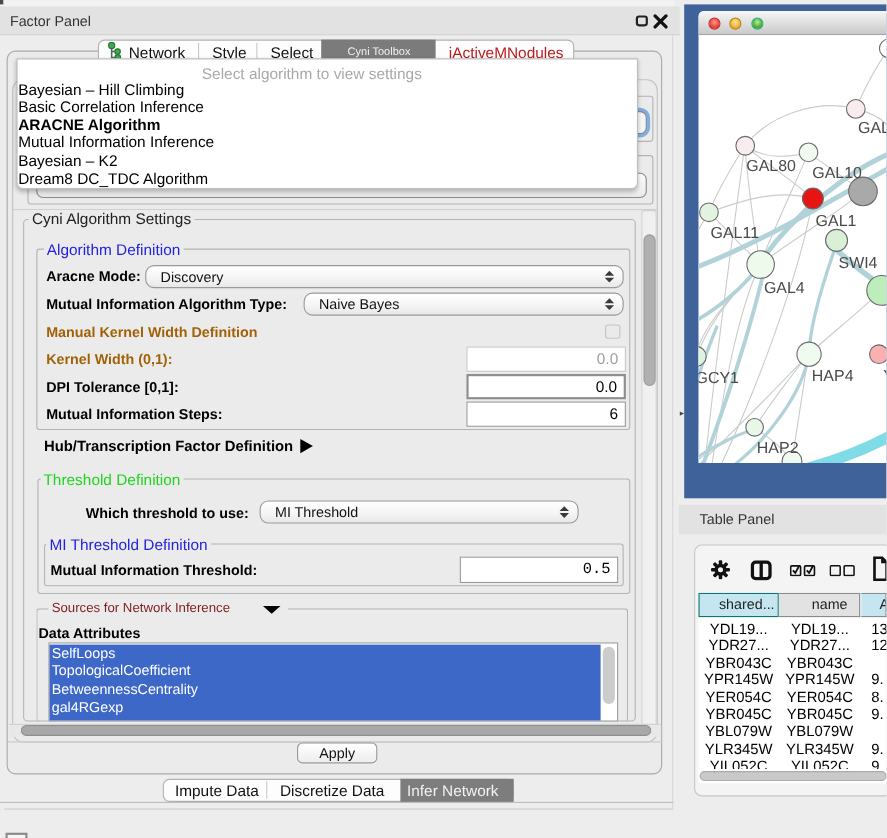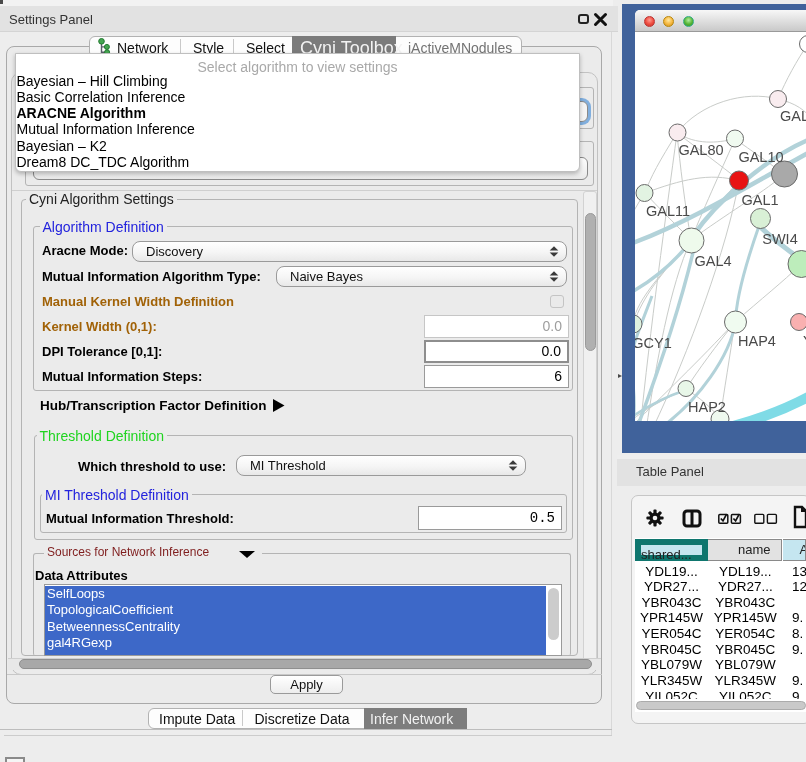--- a/index.html
+++ b/index.html
@@ -20,21 +20,21 @@
 .grouplbl { position:absolute; font-size:13px; background:#ebebeb; padding:0 3px; }
 .group { position:absolute; border:1px solid #b4b4b4; border-radius:3px; }
 </style>
 </head>
 <body>
 
 <div class="abs" style="left:0;top:0;width:613px;height:762px;background:#ededed;"></div>
 <div class="abs" style="left:0;top:0;width:613px;height:6px;background:#f2f2f2;"></div>
 <div class="abs" style="left:0;top:0;width:3px;height:4px;background:#4a4a4a;"></div>
 <div class="abs" style="left:0;top:6px;width:618px;height:26px;background:#e2e2e2;border-bottom:1px solid #d4d4d4;"></div>
-<div class="abs" style="left:9px;top:12px;font-size:13px;line-height:15px;color:#333;">Settings Panel</div>
+<div class="abs" style="left:9px;top:12px;font-size:13px;line-height:15px;color:#333;">Factor Panel</div>
 <div class="abs" style="left:578px;top:14px;width:11px;height:10px;border:2px solid #222;border-radius:3px;"></div>
 <svg class="abs" style="left:593px;top:12px;" width="15" height="15" viewBox="0 0 15 15">
  <path d="M2.5,2.5 L12.5,12.5 M12.5,2.5 L2.5,12.5" stroke="#111" stroke-width="3" stroke-linecap="round"></path>
 </svg>
 <div class="abs" style="left:611px;top:32px;width:1px;height:703px;background:#d8d8d8;"></div>
 
 <div class="abs" style="left:6px;top:46px;width:596px;height:658px;background:#ebebeb;border:1px solid #a9a9a9;border-radius:8px;"></div>
 
 <div class="abs" style="left:11px;top:72px;width:587px;height:603px;border:1px solid #c2c2c2;border-radius:10px;"></div>
 <div class="abs" style="left:12px;top:190px;width:585px;height:1px;background:#cfcfcf;"></div>
@@ -52,25 +52,25 @@
   <circle cx="3.5" cy="3.3" r="2.8" fill="#46a552" stroke="#20792f" stroke-width="1"></circle>
   <circle cx="8.9" cy="8.9" r="2.5" fill="#46a552" stroke="#20792f" stroke-width="1"></circle>
   <circle cx="9.1" cy="14.2" r="2.5" fill="#46a552" stroke="#20792f" stroke-width="1"></circle>
 </svg>
 <div class="abs" style="left:117px;top:40px;font-size:14px;line-height:16px;color:#111;">Network</div>
 <div class="abs" style="left:180px;top:39px;width:1px;height:16px;background:#c9c9c9;"></div>
 <div class="abs" style="left:193px;top:40px;font-size:14px;line-height:16px;color:#111;">Style</div>
 <div class="abs" style="left:233px;top:39px;width:1px;height:16px;background:#c9c9c9;"></div>
 <div class="abs" style="left:246px;top:40px;font-size:14px;line-height:16px;color:#111;">Select</div>
 <div class="abs" style="left:292px;top:36px;width:104px;height:22px;background:#7b7b7b;"></div>
-<div class="abs" style="left:300px;top:40px;font-size:18px;line-height:16px;color:#f2f2f2;">Cyni Toolbox</div>
-<div class="abs" style="left:408px;top:40px;font-size:14px;line-height:16px;color:#737373;">jActiveMNodules</div>
+<div class="abs" style="left:316px;top:40px;font-size:10px;line-height:16px;color:#f2f2f2;">Cyni Toolbox</div>
+<div class="abs" style="left:408px;top:40px;font-size:14px;line-height:16px;color:#b91c1c;">jActiveMNodules</div>
 
 <div class="abs" style="left:15px;top:53px;width:565px;height:119px;background:#ffffff;border:1px solid #bfbfbf;border-radius:0 0 6px 6px;box-shadow:0 2px 4px rgba(0,0,0,0.25);"></div>
-<div class="abs" style="left:15px;top:59px;width:565px;text-align:center;font-size:14px;color:#a9a9a9;">Select algorithm to view settings</div>
+<div class="abs" style="left:1px;top:59px;width:565px;text-align:center;font-size:14px;color:#a9a9a9;">Select algorithm to view settings</div>
 <div class="abs" style="left:16.5px;top:72.5px;font-size:14px;color:#000;line-height:16.25px;">
 Bayesian – Hill Climbing<br>
 Basic Correlation Inference<br>
 <span class="bold">ARACNE Algorithm</span><br>
 Mutual Information Inference<br>
 Bayesian – K2<br>
 Dream8 DC_TDC Algorithm
 </div>
 
 <div class="group" style="left:21px;top:199px;width:557px;height:457px;border-radius:4px;"></div>
@@ -268,21 +268,21 @@
 <svg class="abs" style="left:754px;top:512.5px;" width="24" height="11" viewBox="0 0 24 11">
   <rect x="0.8" y="1.4" width="9" height="8.8" rx="1" fill="none" stroke="#111" stroke-width="1.4"></rect>
   <rect x="13.4" y="1.4" width="9" height="8.8" rx="1" fill="none" stroke="#111" stroke-width="1.4"></rect>
 </svg>
 <svg class="abs" style="left:793px;top:505px;" width="13" height="24" viewBox="0 0 13 24">
   <path d="M2,2 L9,2 L13,6 L13,22 L2,22 Z" fill="none" stroke="#111" stroke-width="2.4"></path>
   <path d="M9,2 L9,6 L13,6" fill="none" stroke="#111" stroke-width="2"></path>
 </svg>
 
 <div class="abs" style="left:635px;top:538px;width:171px;height:174px;background:#fff;"></div>
-<div class="abs" style="left:635px;top:539px;width:73.2px;height:22px;background:#c5e6f0;border:6px solid #0f766e;padding-right:3px;font-size:13px;line-height:20px;color:#222;">shared...</div>
+<div class="abs" style="left:635px;top:539px;width:73.2px;height:22px;background:#c5e6f0;border:1px solid #0f766e;text-align:right;padding-right:3px;font-size:13px;line-height:20px;color:#222;">shared...</div>
 <div class="abs" style="left:708.2px;top:539px;width:74.3px;height:22px;background:#e2e2e2;border:1px solid #8a8a8a;border-left:none;text-align:right;padding-right:11px;font-size:13px;line-height:20px;color:#222;">name</div>
 <div class="abs" style="left:782.5px;top:539px;width:23.5px;height:22px;background:#c5e6f0;border:1px solid #8a8a8a;border-left:none;font-size:13px;line-height:20px;color:#222;padding-left:17px;overflow:hidden;">A</div>
 
 <div class="abs" style="left:635px;top:563.5px;width:171px;height:135.5px;overflow:hidden;font-size:13.5px;color:#000;">
   <div style="position:relative;">
     <div style="position:absolute;left:0;width:73px;text-align:center;line-height:15.65px;">
       YDL19...<br>YDR27...<br>YBR043C<br>YPR145W<br>YER054C<br>YBR045C<br>YBL079W<br>YLR345W<br>YIL052C
     </div>
     <div style="position:absolute;left:73.2px;width:74.3px;text-align:center;line-height:15.65px;">
       YDL19...<br>YDR27...<br>YBR043C<br>YPR145W<br>YER054C<br>YBR045C<br>YBL079W<br>YLR345W<br>YIL052C

